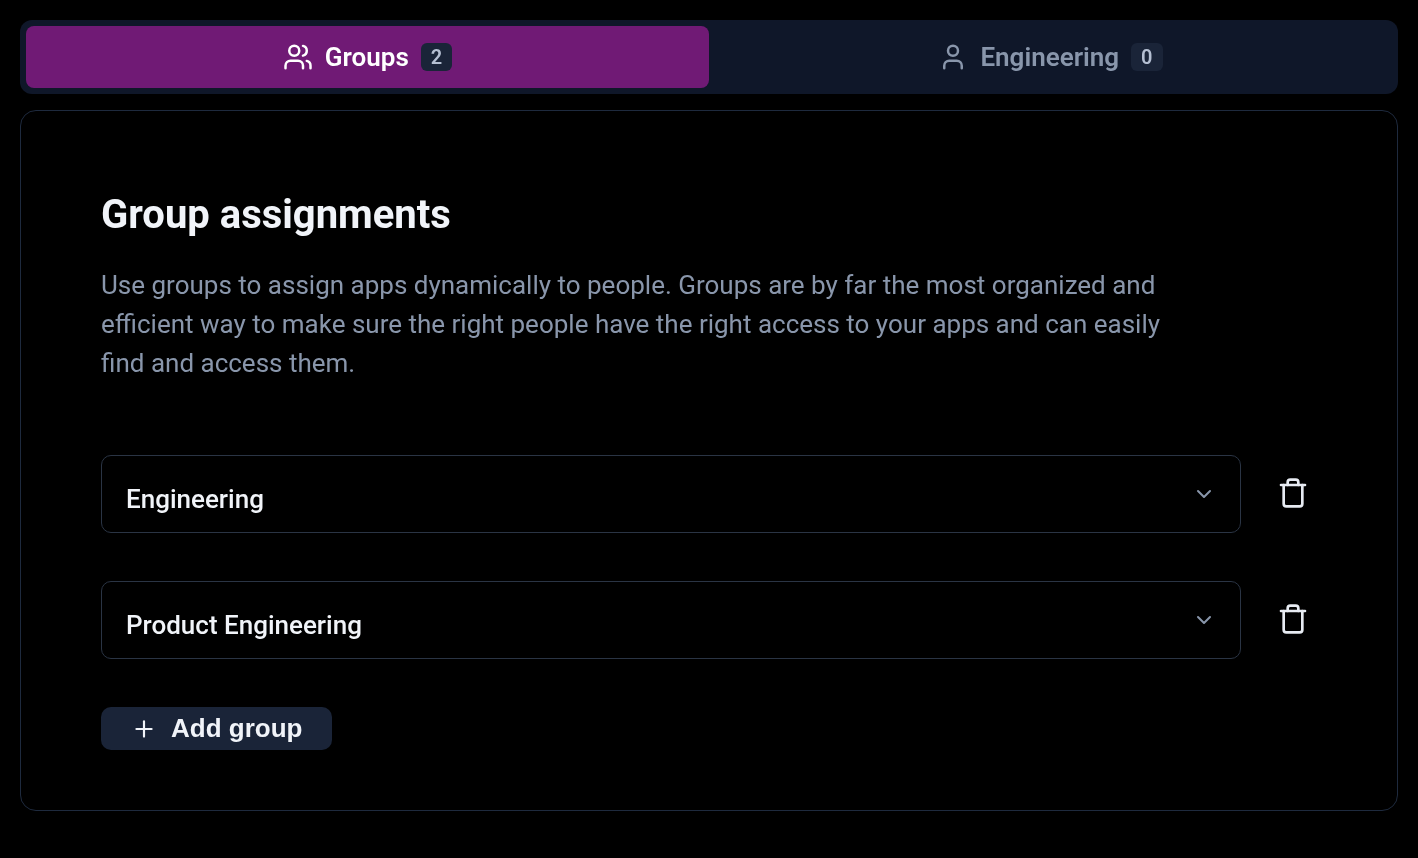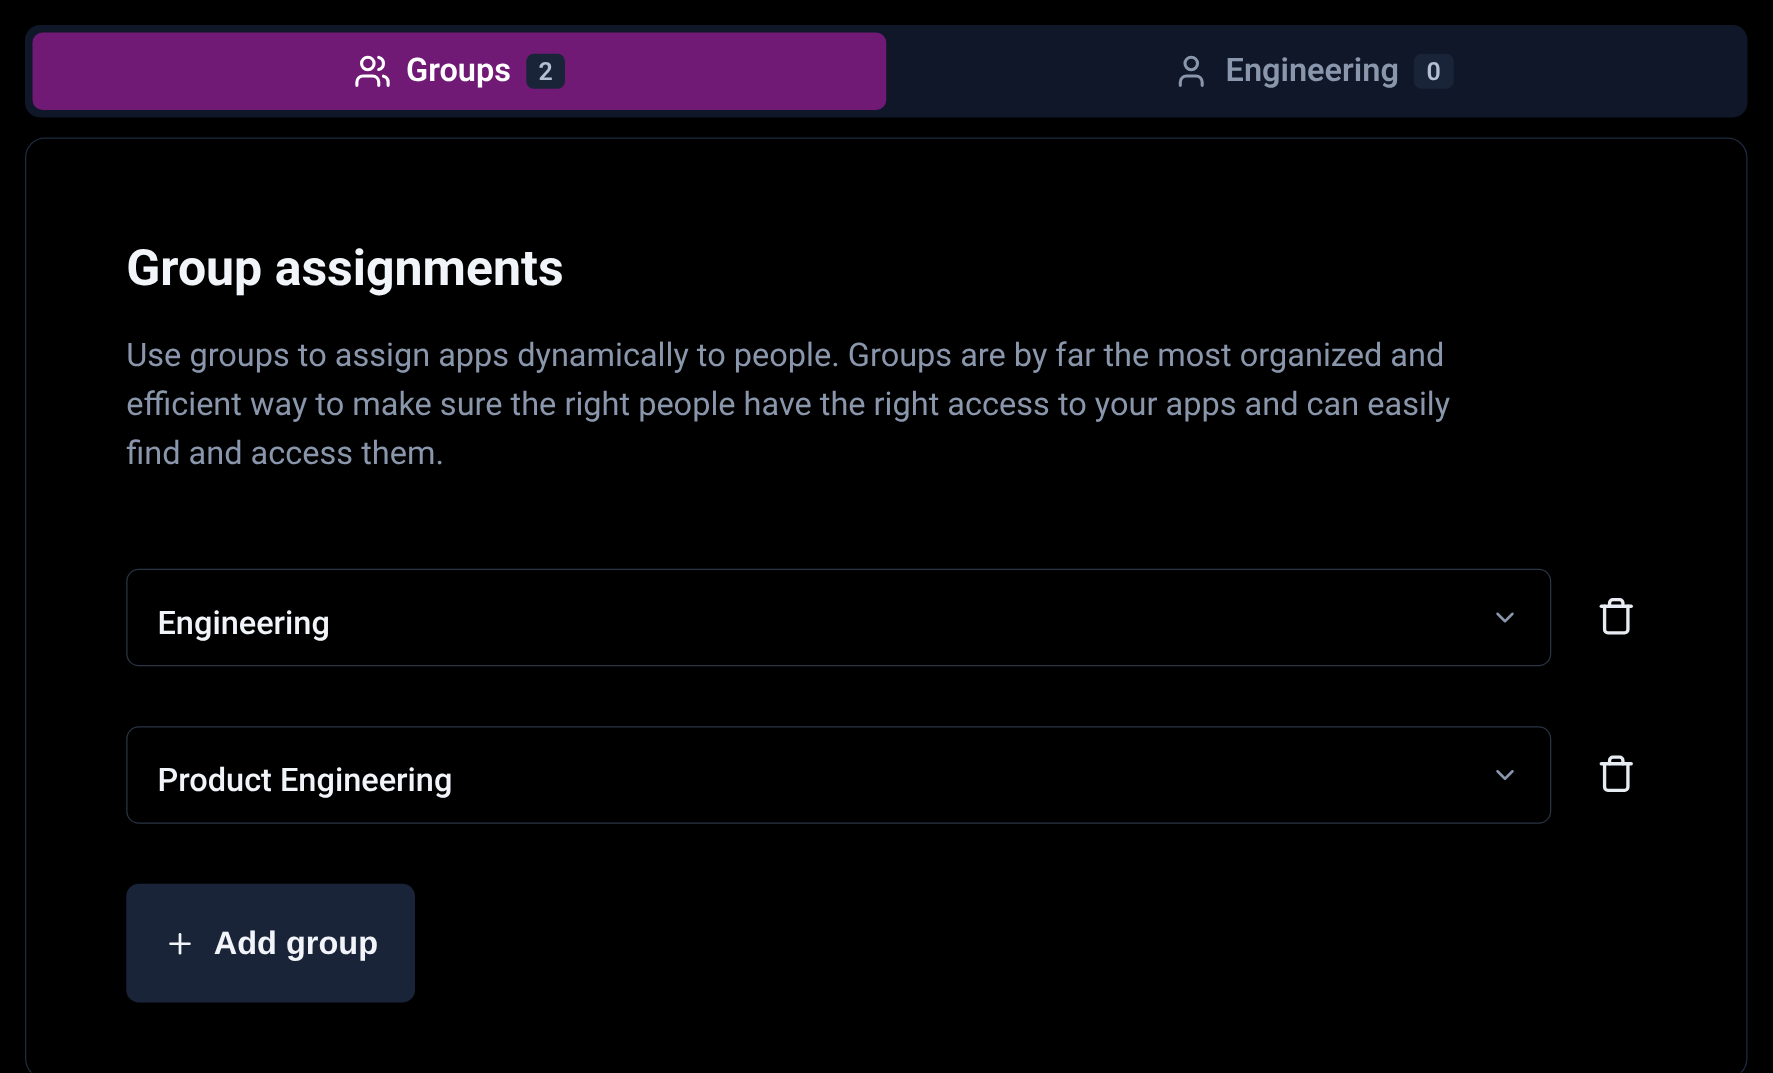--- a/index.html
+++ b/index.html
@@ -118,21 +118,21 @@
       display: flex;
       align-items: center;
     }
     .add-btn {
       display: inline-flex;
       align-items: center;
       gap: 14px;
       background: #1a2438;
       border: none;
       border-radius: 10px;
-      padding: 32px 30px;
+      padding: 6px 30px;
       color: #f1f4f9;
       font-size: 26px;
       font-weight: 600;
       cursor: pointer;
       margin-top: 48px;
     }
     .add-icon {
       display: flex;
     }
   </style>

